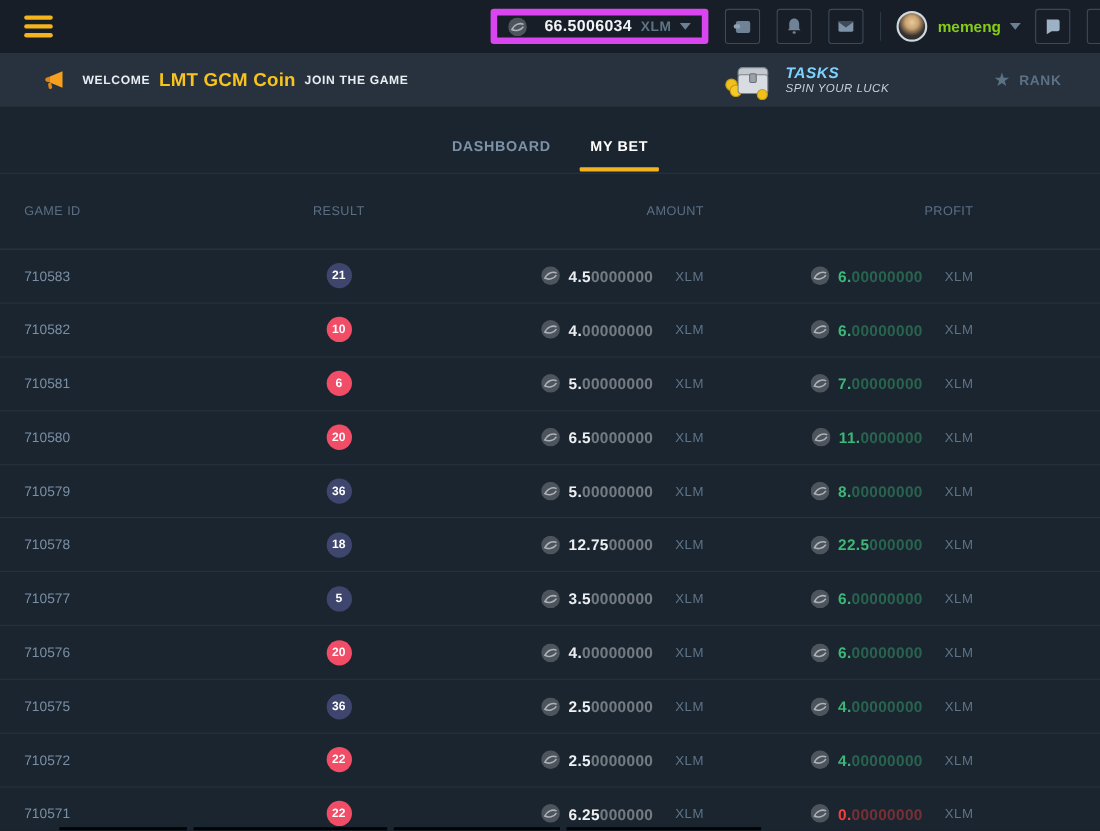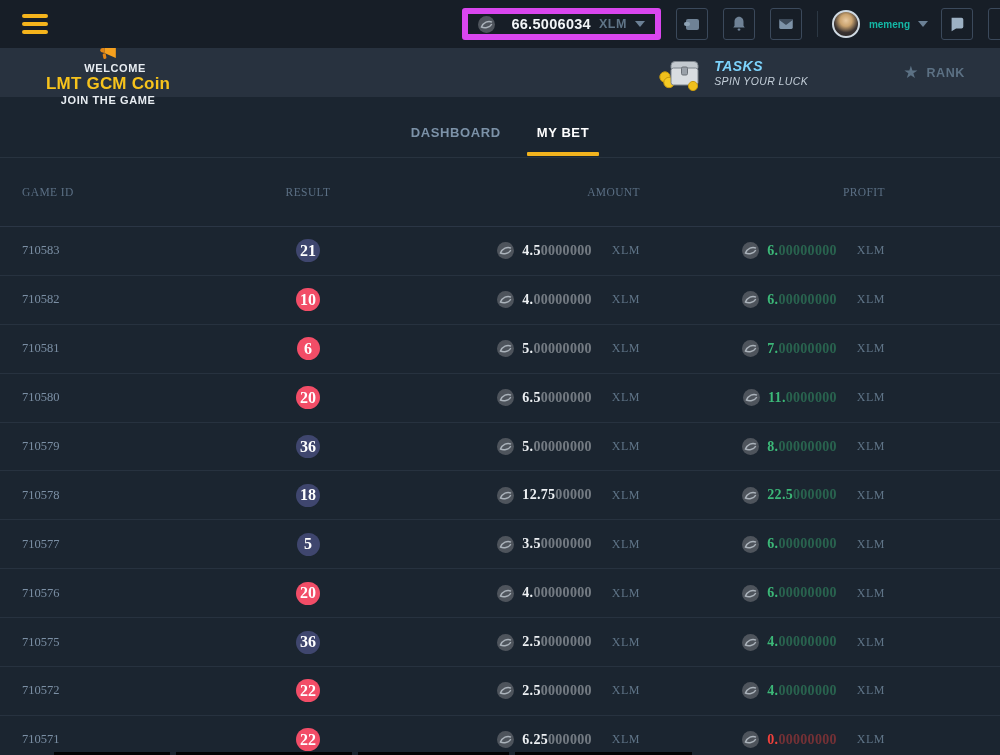--- a/index.html
+++ b/index.html
@@ -28,30 +28,30 @@
   .sq-btn {
     width:32px; height:32px; margin-left:15px; border:1px solid #3b495b; border-radius:3px;
     background:transparent; display:flex; align-items:center; justify-content:center; cursor:pointer;
   }
   .vsep { width:1px; height:26px; background:#2c3844; margin-left:15px; }
   .user-chip { display:flex; align-items:center; margin-left:14px; cursor:pointer; }
   .avatar {
     width:28px; height:28px; border-radius:50%; border:2px solid #cfd9e2;
     background:radial-gradient(circle at 50% 35%, #e8c9a0 0%, #caa36f 30%, #3a3332 62%, #23201e 100%);
   }
-  .username { font-size:10px; font-weight:bold; color:#14b8a6; margin:0 8px 0 9px;text-align:right; }
+  .username { font-size:14px; font-weight:bold; color:#84cc16; margin:0 8px 0 9px;text-align:right; }
   .partial-btn {
     width:16px; height:32px; margin-left:15px; margin-right:-24px;
     border:1px solid #3b495b; border-radius:3px;
   }
   
   .banner {
     height:49px; background:#28323f; display:flex; align-items:center; padding:0 35px 0 38px;
   }
-  .banner-left { display:flex; align-items:center;flex-direction:column; }
+  .banner-left { display:flex; align-items:center; }
   .welcome-word { font-size:11px; font-weight:bold; letter-spacing:.6px; color:#e8edf2; margin-left:14px; }
   .coin-name { font-size:17px; font-weight:bold; color:#f7c31c; margin:0 8px; letter-spacing:.2px; }
   .join-word { font-size:11px; font-weight:bold; letter-spacing:.6px; color:#e8edf2; }
   .tasks-block { margin-left:auto; display:flex; align-items:center; cursor:pointer; }
   .tasks-text { margin-left:10px; font-style:italic; }
   .tasks-title { font-size:14px; font-weight:bold; color:#7dd3fc; letter-spacing:.5px; }
   .tasks-sub { font-size:10.5px; color:#c4cfd9; margin-top:1px; letter-spacing:.4px; }
   .rank-block { display:flex; align-items:center; margin-left:95px; cursor:pointer; }
   .star-glyph { font-size:17px; color:#5c7184; margin-right:8px; line-height:1; }
   .rank-label { font-size:12.5px; font-weight:bold; color:#5c7184; letter-spacing:.6px; }
@@ -67,32 +67,32 @@
   }
   .tab.active { color:#ffffff; }
   .tab.active::after {
     content:""; position:absolute; left:0; right:0; bottom:1px; height:4px;
     background:#f2b31e; border-radius:1px;
   }
   
   .bet-table { width:1000px; }
   .t-row {
     display:grid; grid-template-columns:236px 100px 282px 245px;
-    padding-left:22px; padding-right:47px; align-items:center;font-family:Liberation Serif, serif;
+    padding-left:22px; padding-right:47px; align-items:center;
   }
   .t-head { height:69px; border-bottom:1px solid #2b3645; }
   .th { font-size:11.5px; color:#5b6f84; letter-spacing:.4px; font-weight:normal; }
   .th.c-result { text-align:center; }
   .th.c-amount, .th.c-profit { text-align:right; }
   .t-body .t-row { height:48.9px; border-bottom:1px solid #27323f; }
   .game-id { font-size:12.5px; color:#7b8fa4; }
   .cell-result { display:flex; justify-content:center; }
   .badge {
     min-width:23px; height:23px; padding:0 4px; border-radius:12px; display:flex;
-    align-items:center; justify-content:center; font-size:16px; font-weight:bold; color:#fff;
+    align-items:center; justify-content:center; font-size:11px; font-weight:bold; color:#fff;
   }
   .badge.navy { background:#3f466e; }
   .badge.pink { background:#f24d67; }
   .cell-money { display:flex; align-items:center; justify-content:flex-end; }
   .coin-ic { width:17px; height:17px; margin-right:8px; flex:0 0 auto; }
   .money { font-size:14px; font-weight:bold; letter-spacing:.3px; white-space:nowrap; }
   .money .dim { opacity:.42; }
   .amount-value { color:#edf0f3; }
   .profit-value.win { color:#3cb878; }
   .profit-value.loss { color:#f0413c; }

